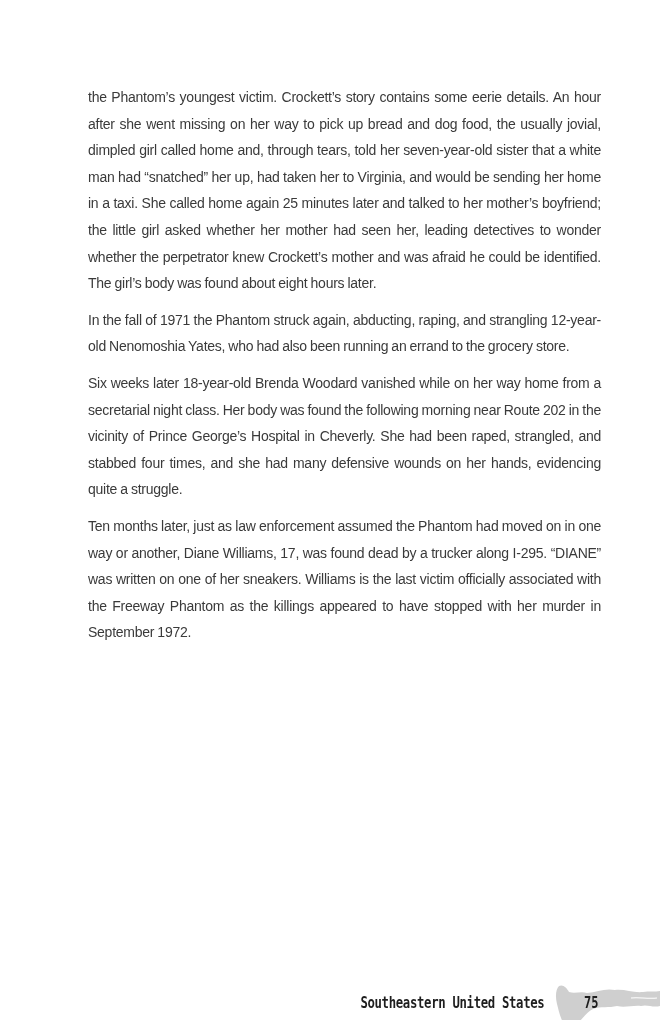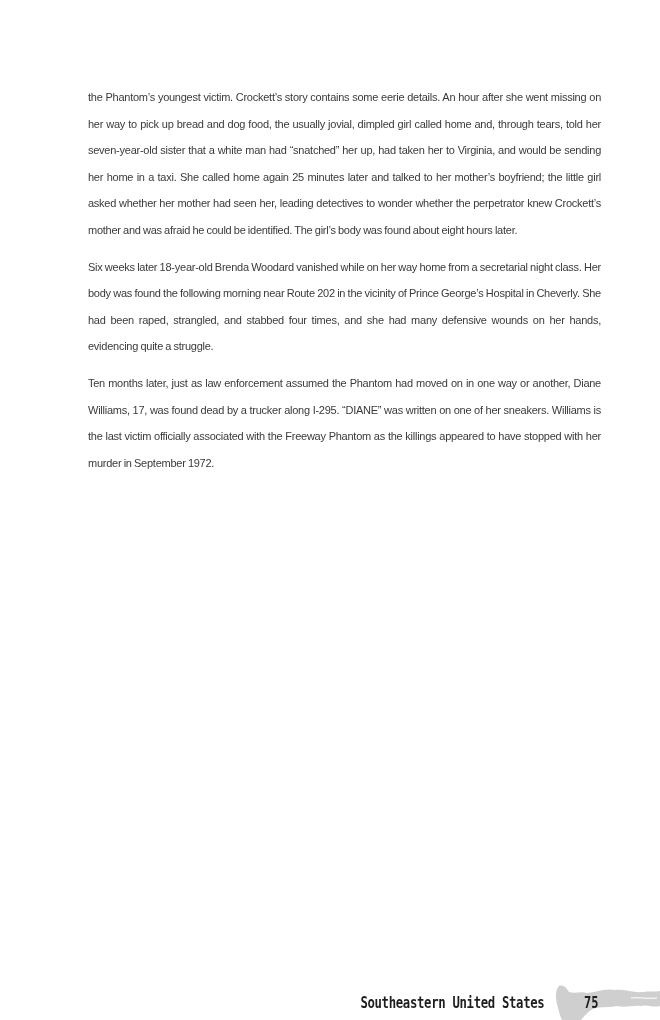--- a/index.html
+++ b/index.html
@@ -5,21 +5,21 @@
   html, body { margin: 0; padding: 0; }
   body {
     width: 660px; height: 1020px; background: #ffffff; position: relative; overflow: hidden;
     font-family: "Liberation Sans", sans-serif;
   }
   .page-body {
     position: absolute; left: 88px; top: 84px; width: 513px;
   }
   .para {
     margin: 0 0 10px 0;
-    font-size: 11px;
+    font-size: 14px;
     line-height: 26.6px;
     color: #3a3a3a;
     text-align: justify;
     hyphens: manual;
     letter-spacing: -0.25px;
     word-spacing: -0.5px;
   }
   .footer {
     position: absolute; left: 0; top: 972px; width: 660px; height: 70px;
   }
@@ -37,20 +37,21 @@
     font-family: "DejaVu Sans Mono", monospace; font-weight: bold;
     font-size: 16px; color: #1e1e1e;
     transform: scaleX(0.75); transform-origin: left center;
   }
 </style>
 </head>
 <body>
 
 <div class="page-body">
   <p class="para">the Phantom’s youngest victim. Crockett’s story contains some eerie details. An hour after she went missing on her way to pick up bread and dog food, the usually jovial, dimpled girl called home and, through tears, told her seven-year-old sister that a white man had “snatched” her up, had taken her to Virginia, and would be sending her home in a taxi. She called home again 25 minutes later and talked to her moth­er’s boyfriend; the little girl asked whether her mother had seen her, leading detectives to wonder whether the perpetrator knew Crock­ett’s mother and was afraid he could be identified. The girl’s body was found about eight hours later.</p>
+  <p class="para">In the fall of 1971 the Phantom struck again, abducting, raping, and strangling 12-year-old Nenomoshia Yates, who had also been running an errand to the grocery store.</p>
   <p class="para">Six weeks later 18-year-old Brenda Woodard vanished while on her way home from a secretarial night class. Her body was found the following morning near Route 202 in the vicinity of Prince George’s Hospital in Cheverly. She had been raped, strangled, and stabbed four times, and she had many defensive wounds on her hands, evidencing quite a struggle.</p>
   <p class="para">Ten months later, just as law enforcement assumed the Phantom had moved on in one way or another, Diane Williams, 17, was found dead by a trucker along I-295. “DIANE” was written on one of her sneakers. Williams is the last victim officially associated with the Freeway Phantom as the killings appeared to have stopped with her murder in September 1972.</p>
 </div>
 
 <div class="footer">
   <svg class="footer-shape" viewBox="0 0 107 46">
     <path d="M6 2 C10 0 14 4 16 8 C22 10 28 7 34 9 C44 8 52 4 62 6 C72 5 80 9 90 8 C96 7 102 8 107 7 L107 22 C100 24 94 20 88 22 C80 21 72 24 64 22 C56 24 48 22 40 25 C34 28 30 34 26 38 C22 44 16 46 12 42 C8 36 6 28 4 20 C2 12 3 5 6 2 Z" fill="#cfcfcf"></path>
     <path d="M78 14 C86 13 94 15 104 14" stroke="#ffffff" stroke-width="1.2" fill="none"></path>
   </svg>
   <span class="running-head">Southeastern United States</span>

